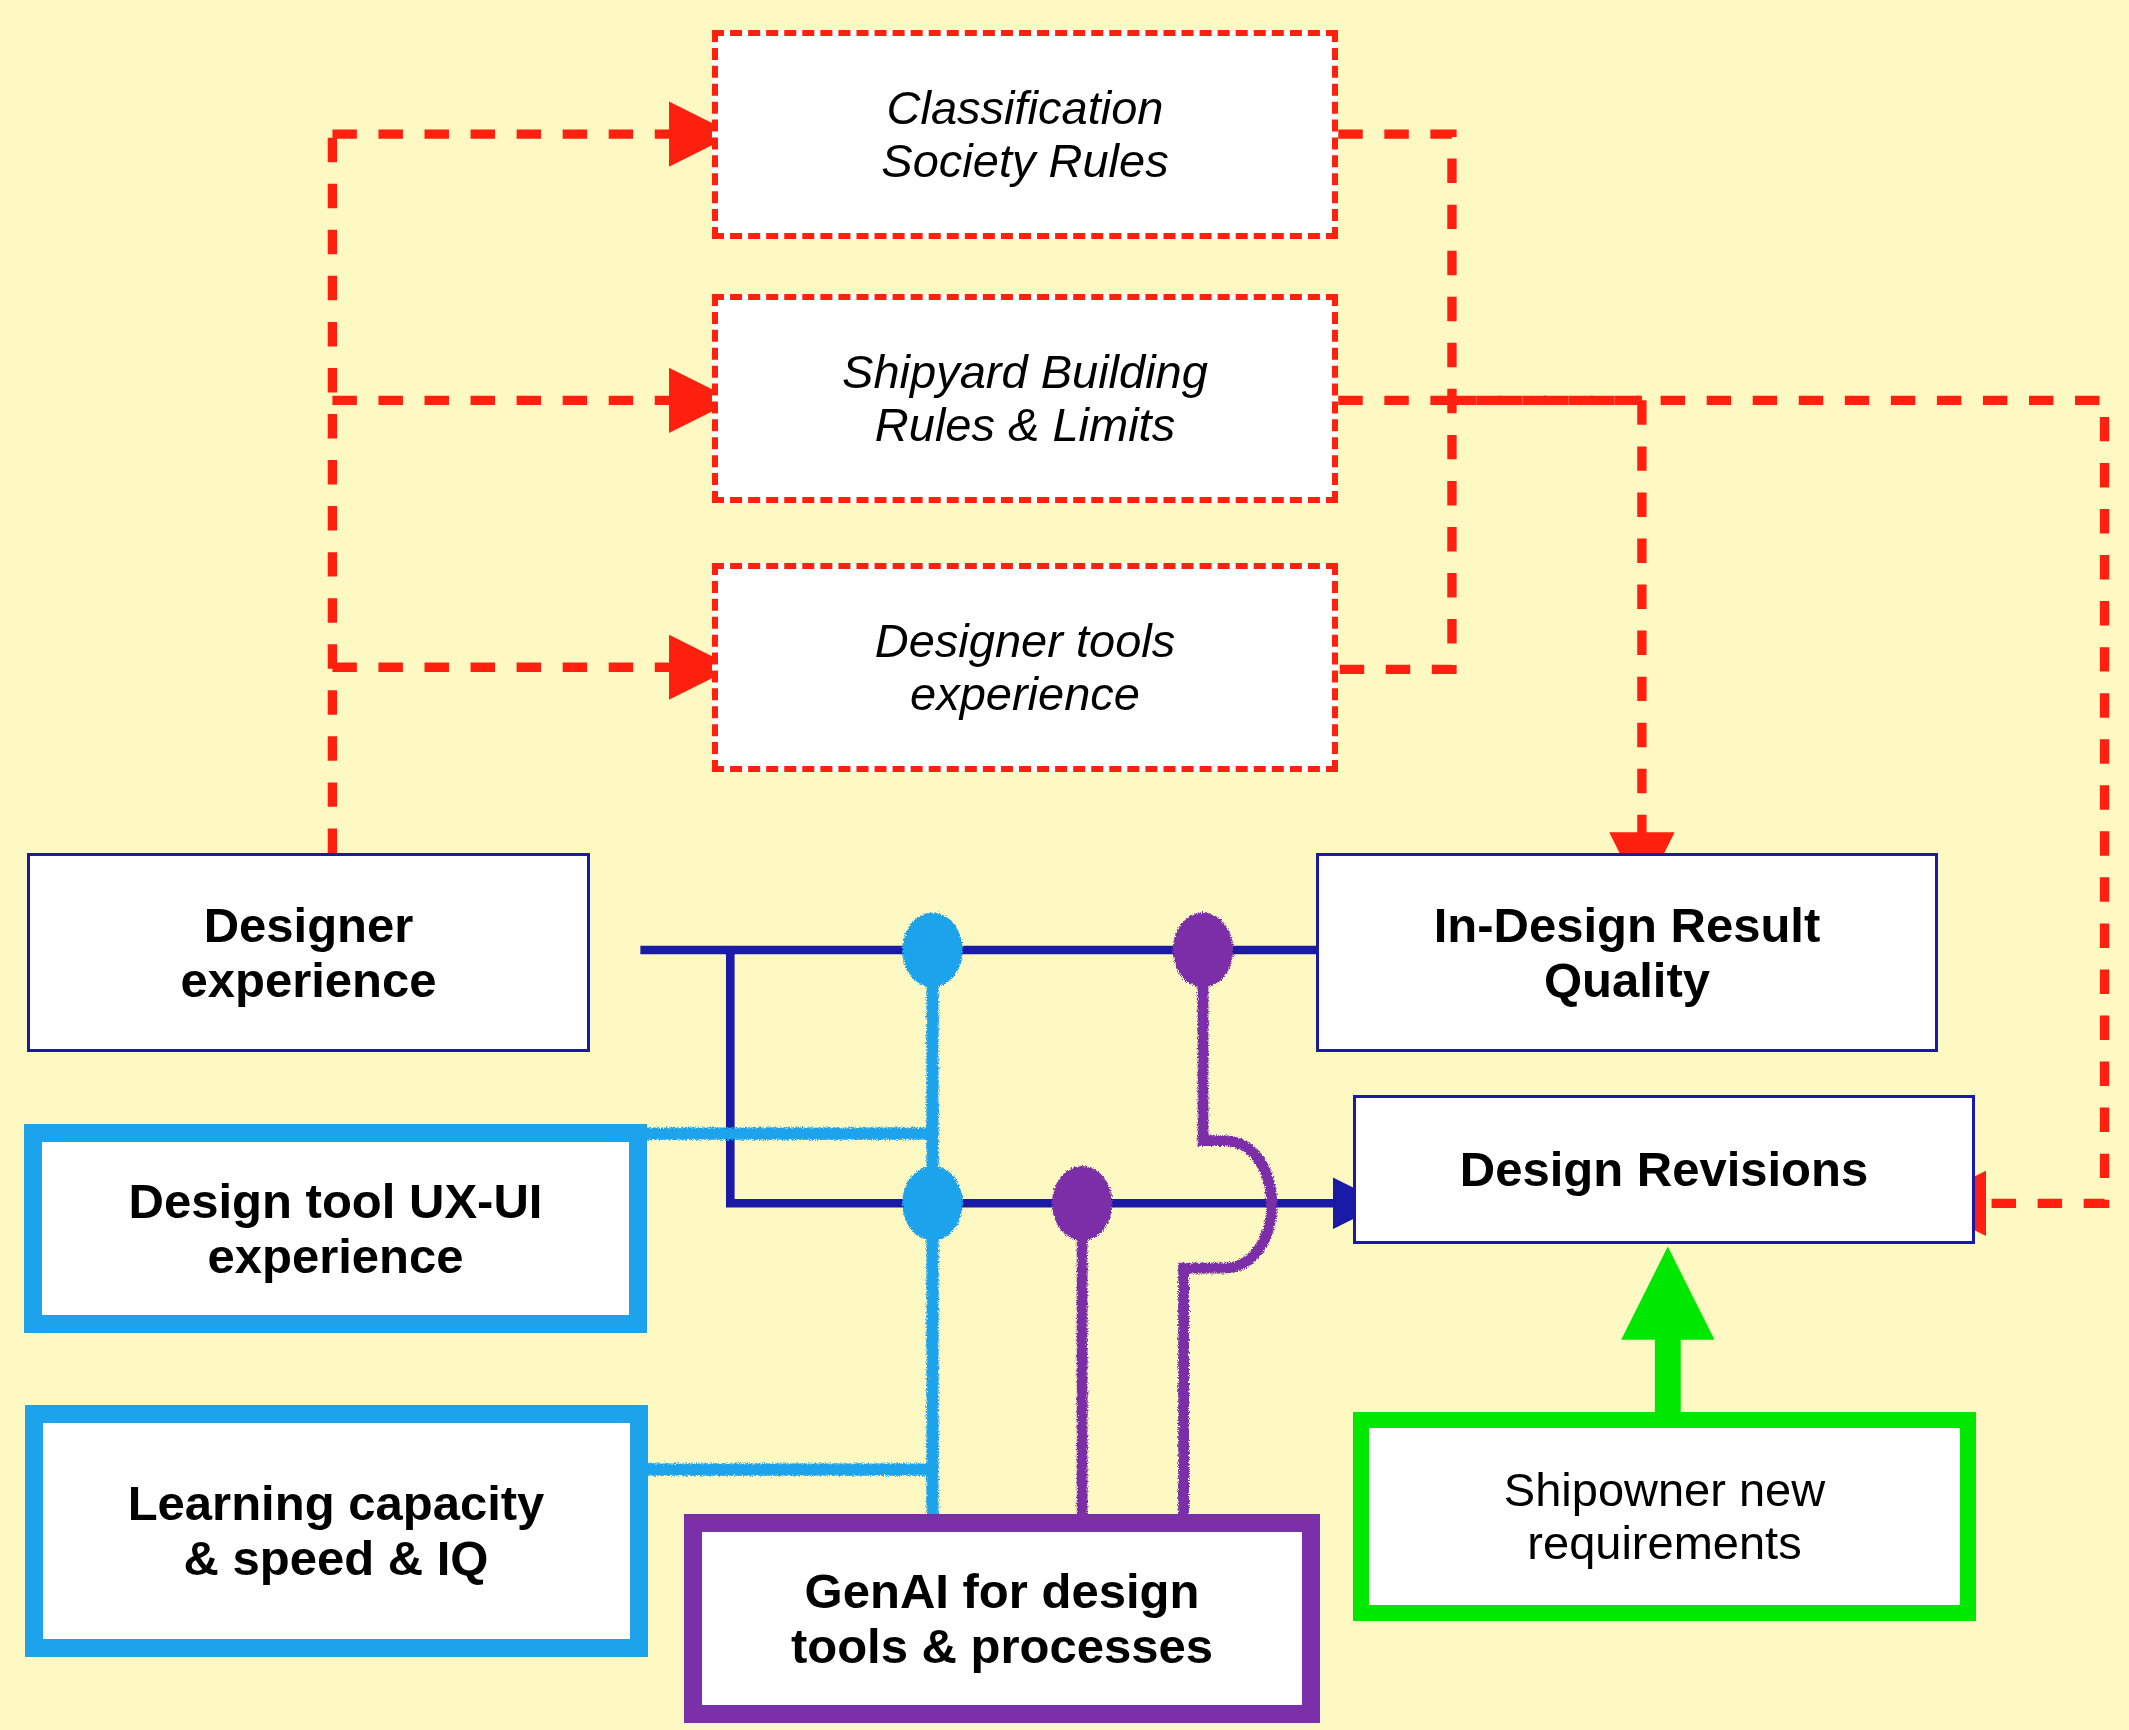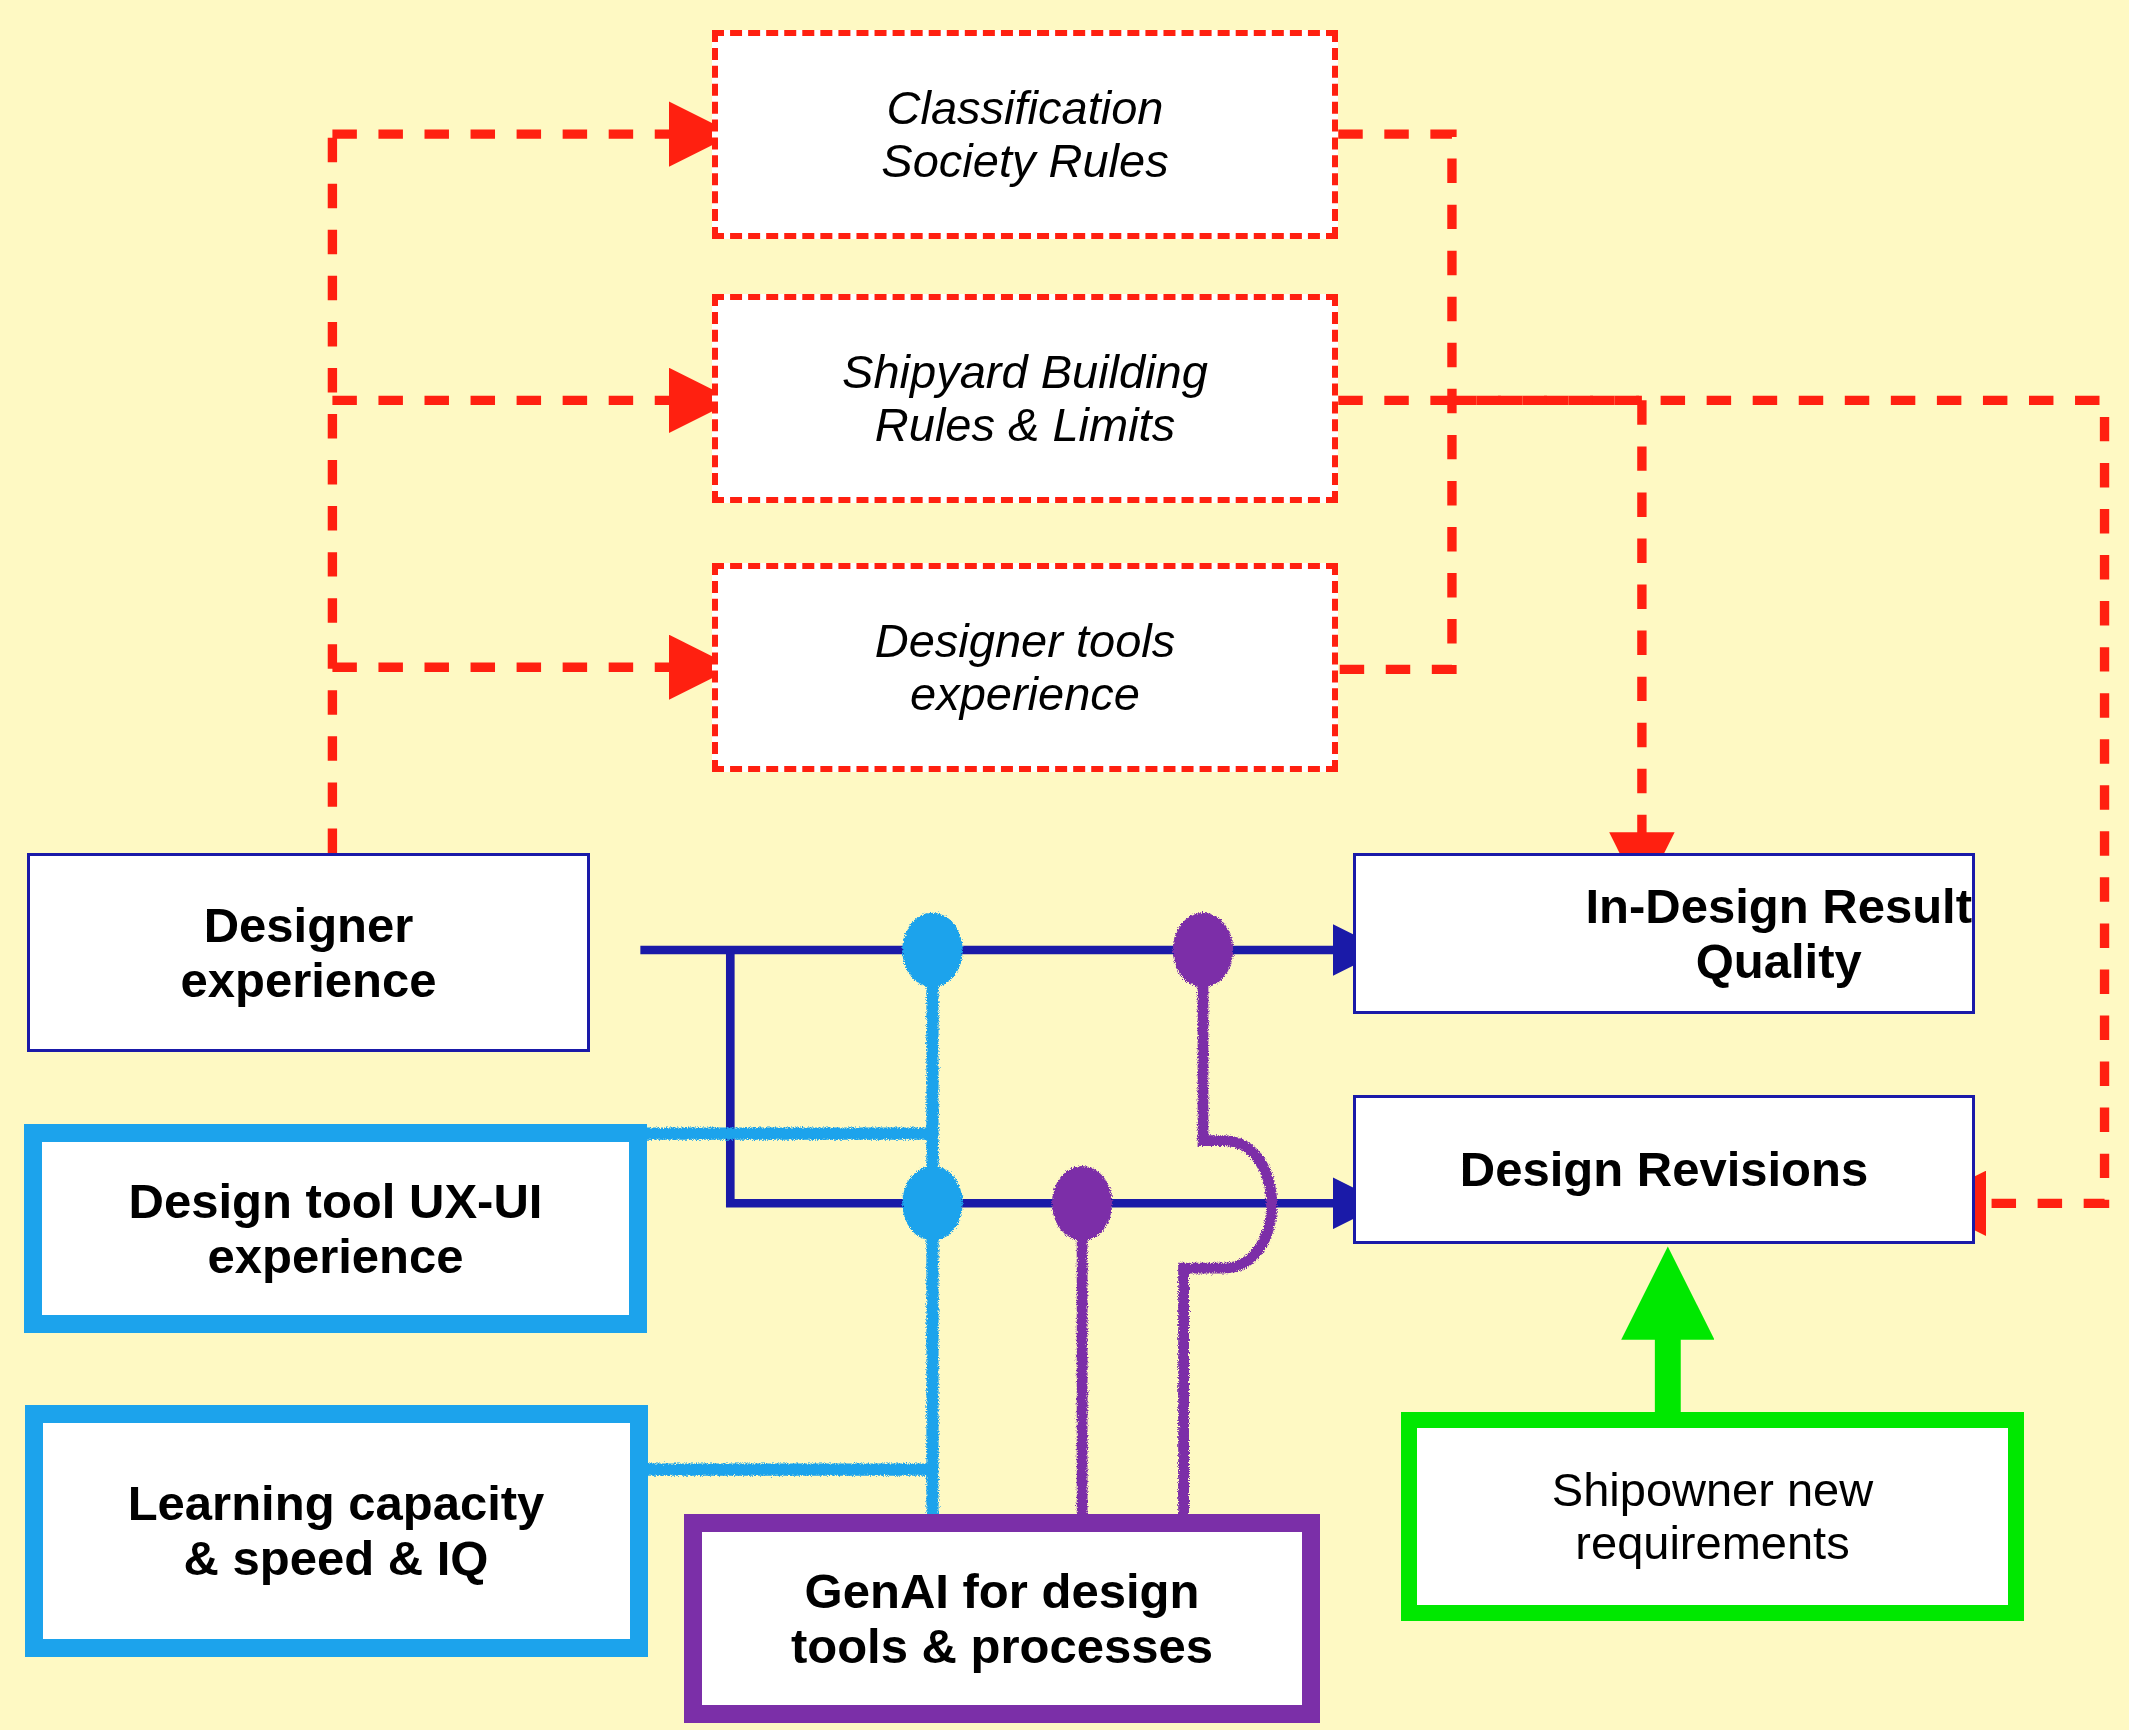--- a/index.html
+++ b/index.html
@@ -19,21 +19,21 @@
   .navy{border:3.6px solid #1A1AA8;}
   .navy .label{font-weight:bold;font-size:49px;color:#000;}
 
   
   .sketch{border-style:solid;}
   .sketch .label{font-weight:bold;font-size:49px;color:#000;}
   .sk-blue{border:18.7px solid #1CA3EC;}
   .sk-purple{border:18.7px solid #7B2FA8;justify-content:center;}
 
   
-  .green{border:16px solid #00E800;margin-left:48px;}
+  .green{border:16px solid #00E800;}
   .green .label{font-weight:400;font-size:47px;color:#000;}
 </style>
 </head>
 <body>
 
 <div id="stage">
 
   <svg id="wires" viewBox="0 0 2959 2405">
     <defs>
       <marker id="redArrowR" markerWidth="7" markerHeight="7" refX="1.2" refY="3.5" orient="auto" markerUnits="strokeWidth">
@@ -110,21 +110,21 @@
   </div>
 
   <div class="node req" style="left:712px;top:563px;width:626px;height:209px;">
     <span class="label"><span>Designer tools</span><br><span>experience</span></span>
   </div>
 
   <div class="node navy" style="left:27px;top:853px;width:563px;height:199px;">
     <span class="label"><span>Designer</span><br><span>experience</span></span>
   </div>
 
-  <div class="node navy" style="left:1353px;top:853px;width:622px;height:161px;justify-content:flex-end;">
+  <div class="node navy" style="left:1316px;top:853px;width:622px;height:199px;">
     <span class="label"><span>In-Design Result</span><br><span>Quality</span></span>
   </div>
 
   <div class="node navy" style="left:1353px;top:1095px;width:622px;height:149px;">
     <span class="label">Design Revisions</span>
   </div>
 
   <div class="node sketch sk-blue" style="left:24px;top:1124px;width:623px;height:209px;">
     <span class="label"><span>Design tool UX-UI</span><br><span>experience</span></span>
   </div>

